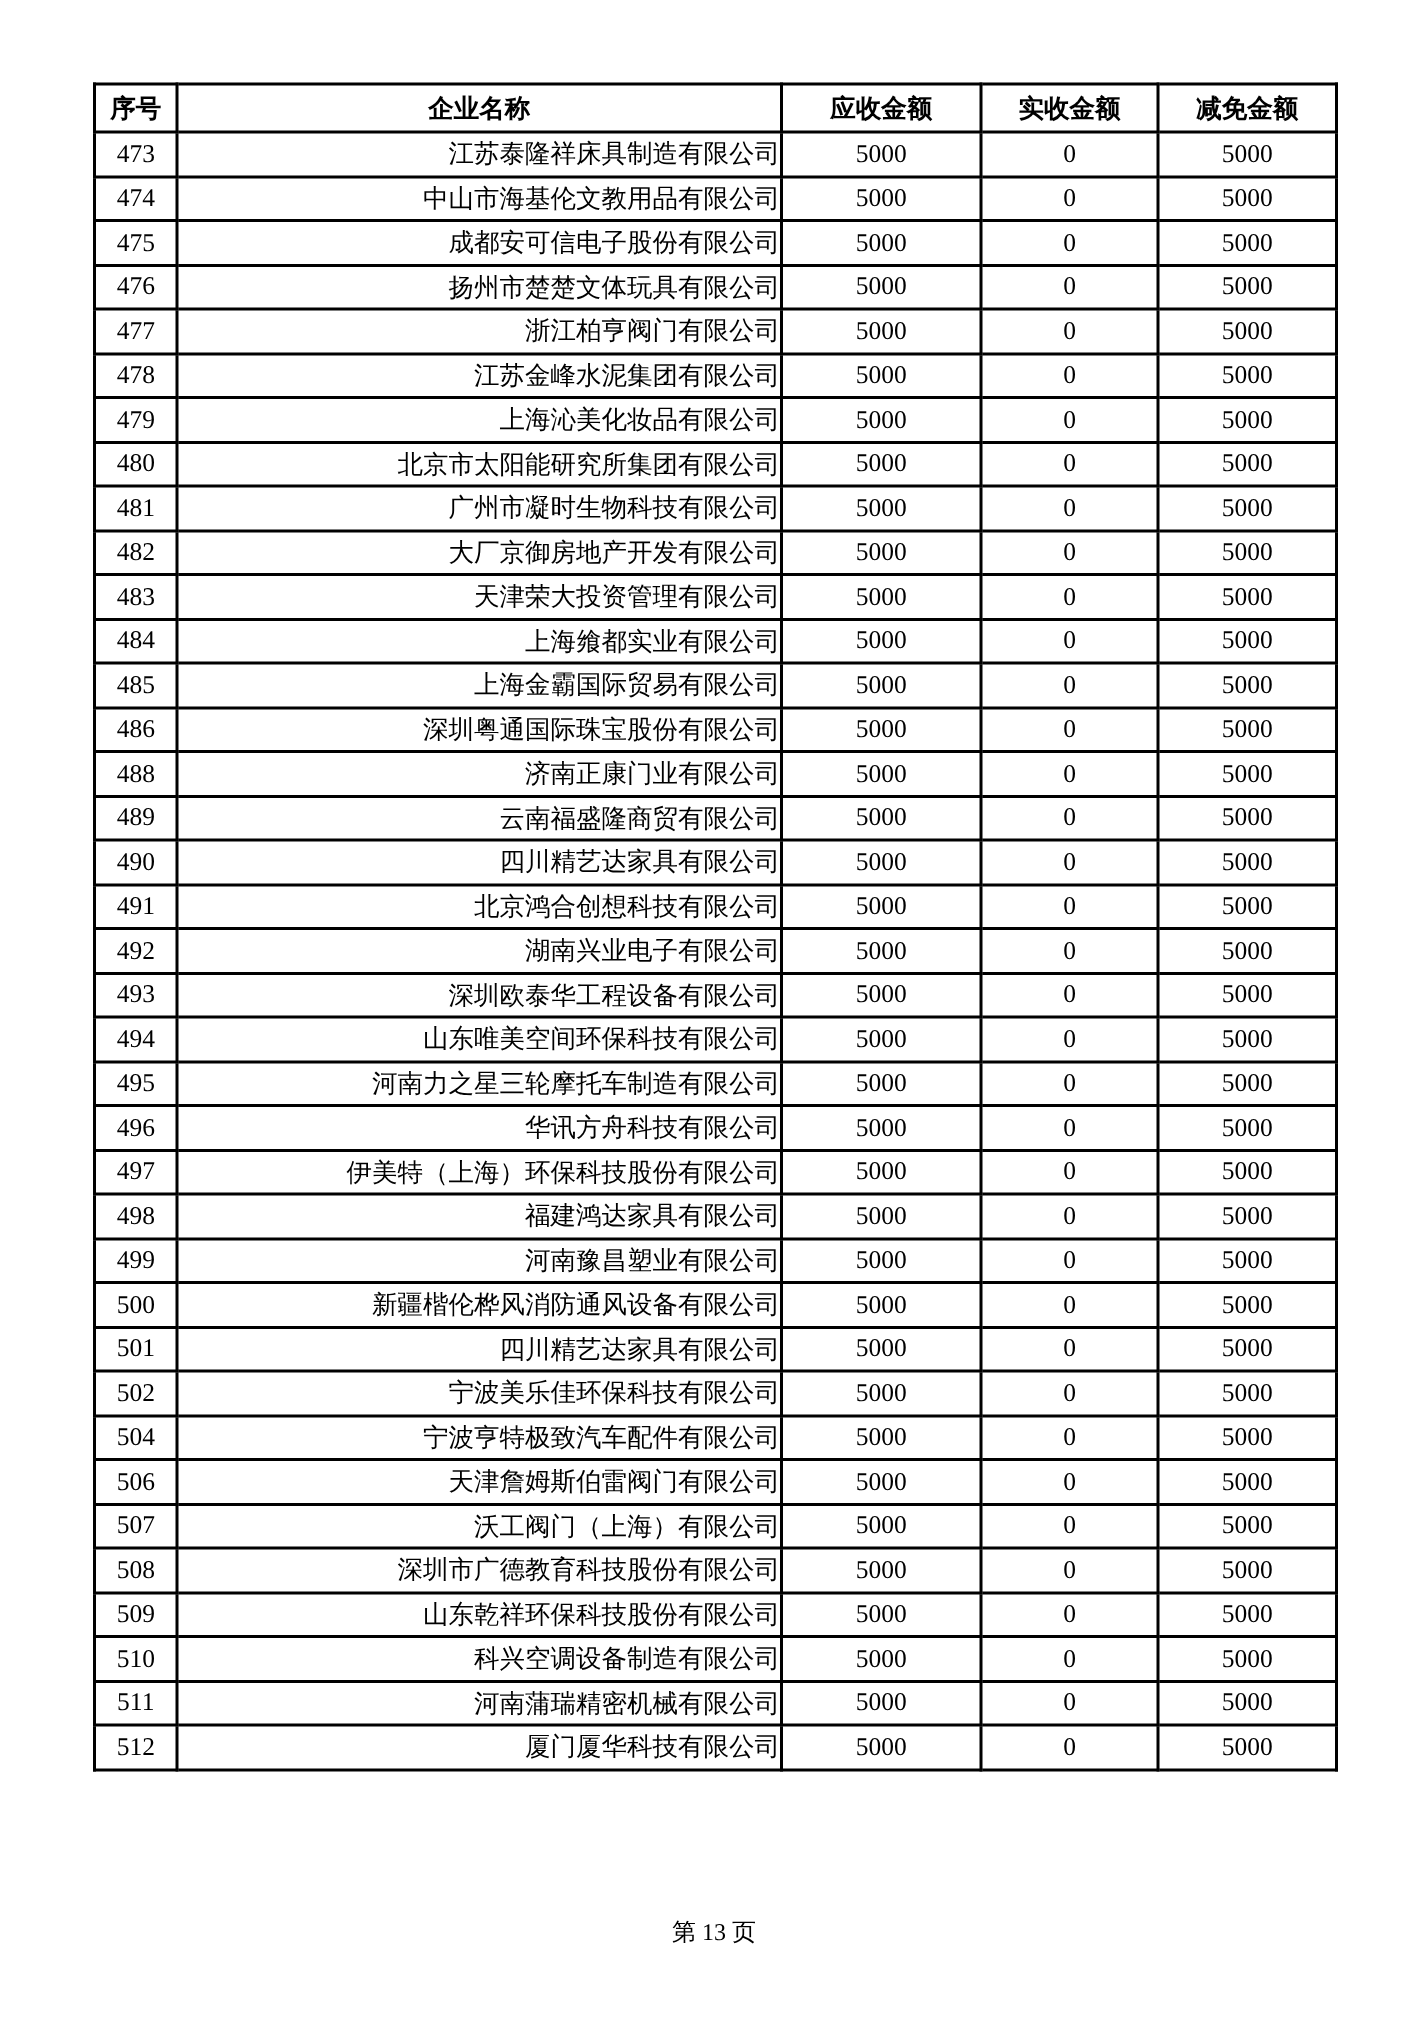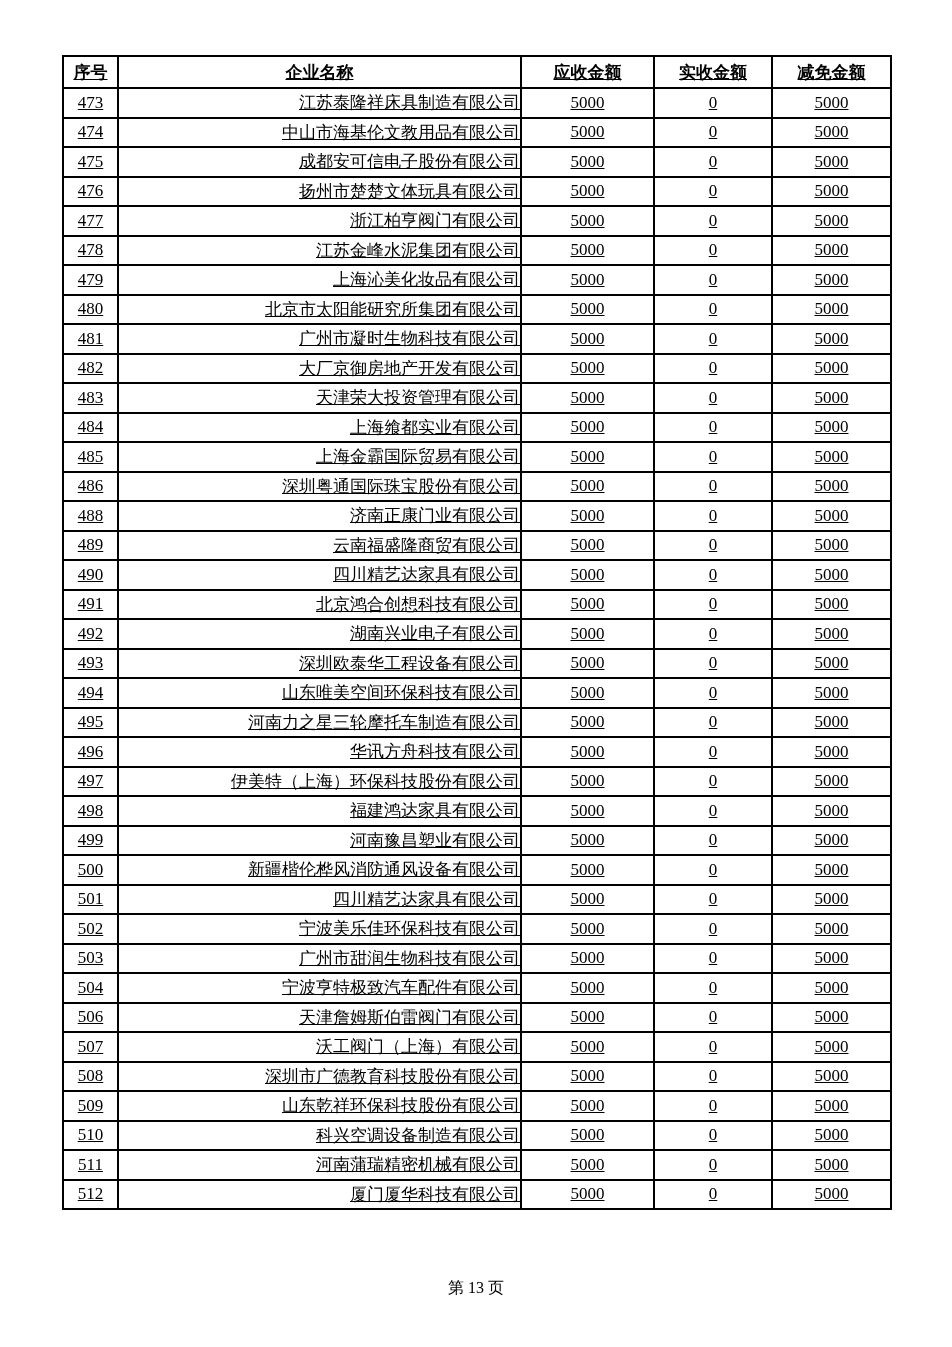--- a/index.html
+++ b/index.html
@@ -14,21 +14,20 @@
     font-family: "Liberation Serif", "DejaVu Serif", serif;
     color: #000000;
   }
   table.fee-table {
     position: absolute;
     left: 62px;
     top: 55px;
     width: 828px;
     border-collapse: collapse;
     table-layout: fixed;
-    text-decoration: underline;
   }
   .fee-table th, .fee-table td {
     border: 2px solid #000000;
     font-size: 17px;
     overflow: hidden;
     white-space: nowrap;
     padding: 0;
   }
   .fee-table thead th {
     height: 30px;
@@ -272,27 +271,20 @@
         <td class="num">5000</td>
       </tr>
       <tr>
         <td class="num">502</td>
         <td class="name">宁波美乐佳环保科技有限公司</td>
         <td class="num">5000</td>
         <td class="num">0</td>
         <td class="num">5000</td>
       </tr>
       <tr>
-        <td class="num">503</td>
-        <td class="name">广州市甜润生物科技有限公司</td>
-        <td class="num">5000</td>
-        <td class="num">0</td>
-        <td class="num">5000</td>
-      </tr>
-      <tr>
         <td class="num">504</td>
         <td class="name">宁波亨特极致汽车配件有限公司</td>
         <td class="num">5000</td>
         <td class="num">0</td>
         <td class="num">5000</td>
       </tr>
       <tr>
         <td class="num">506</td>
         <td class="name">天津詹姆斯伯雷阀门有限公司</td>
         <td class="num">5000</td>

